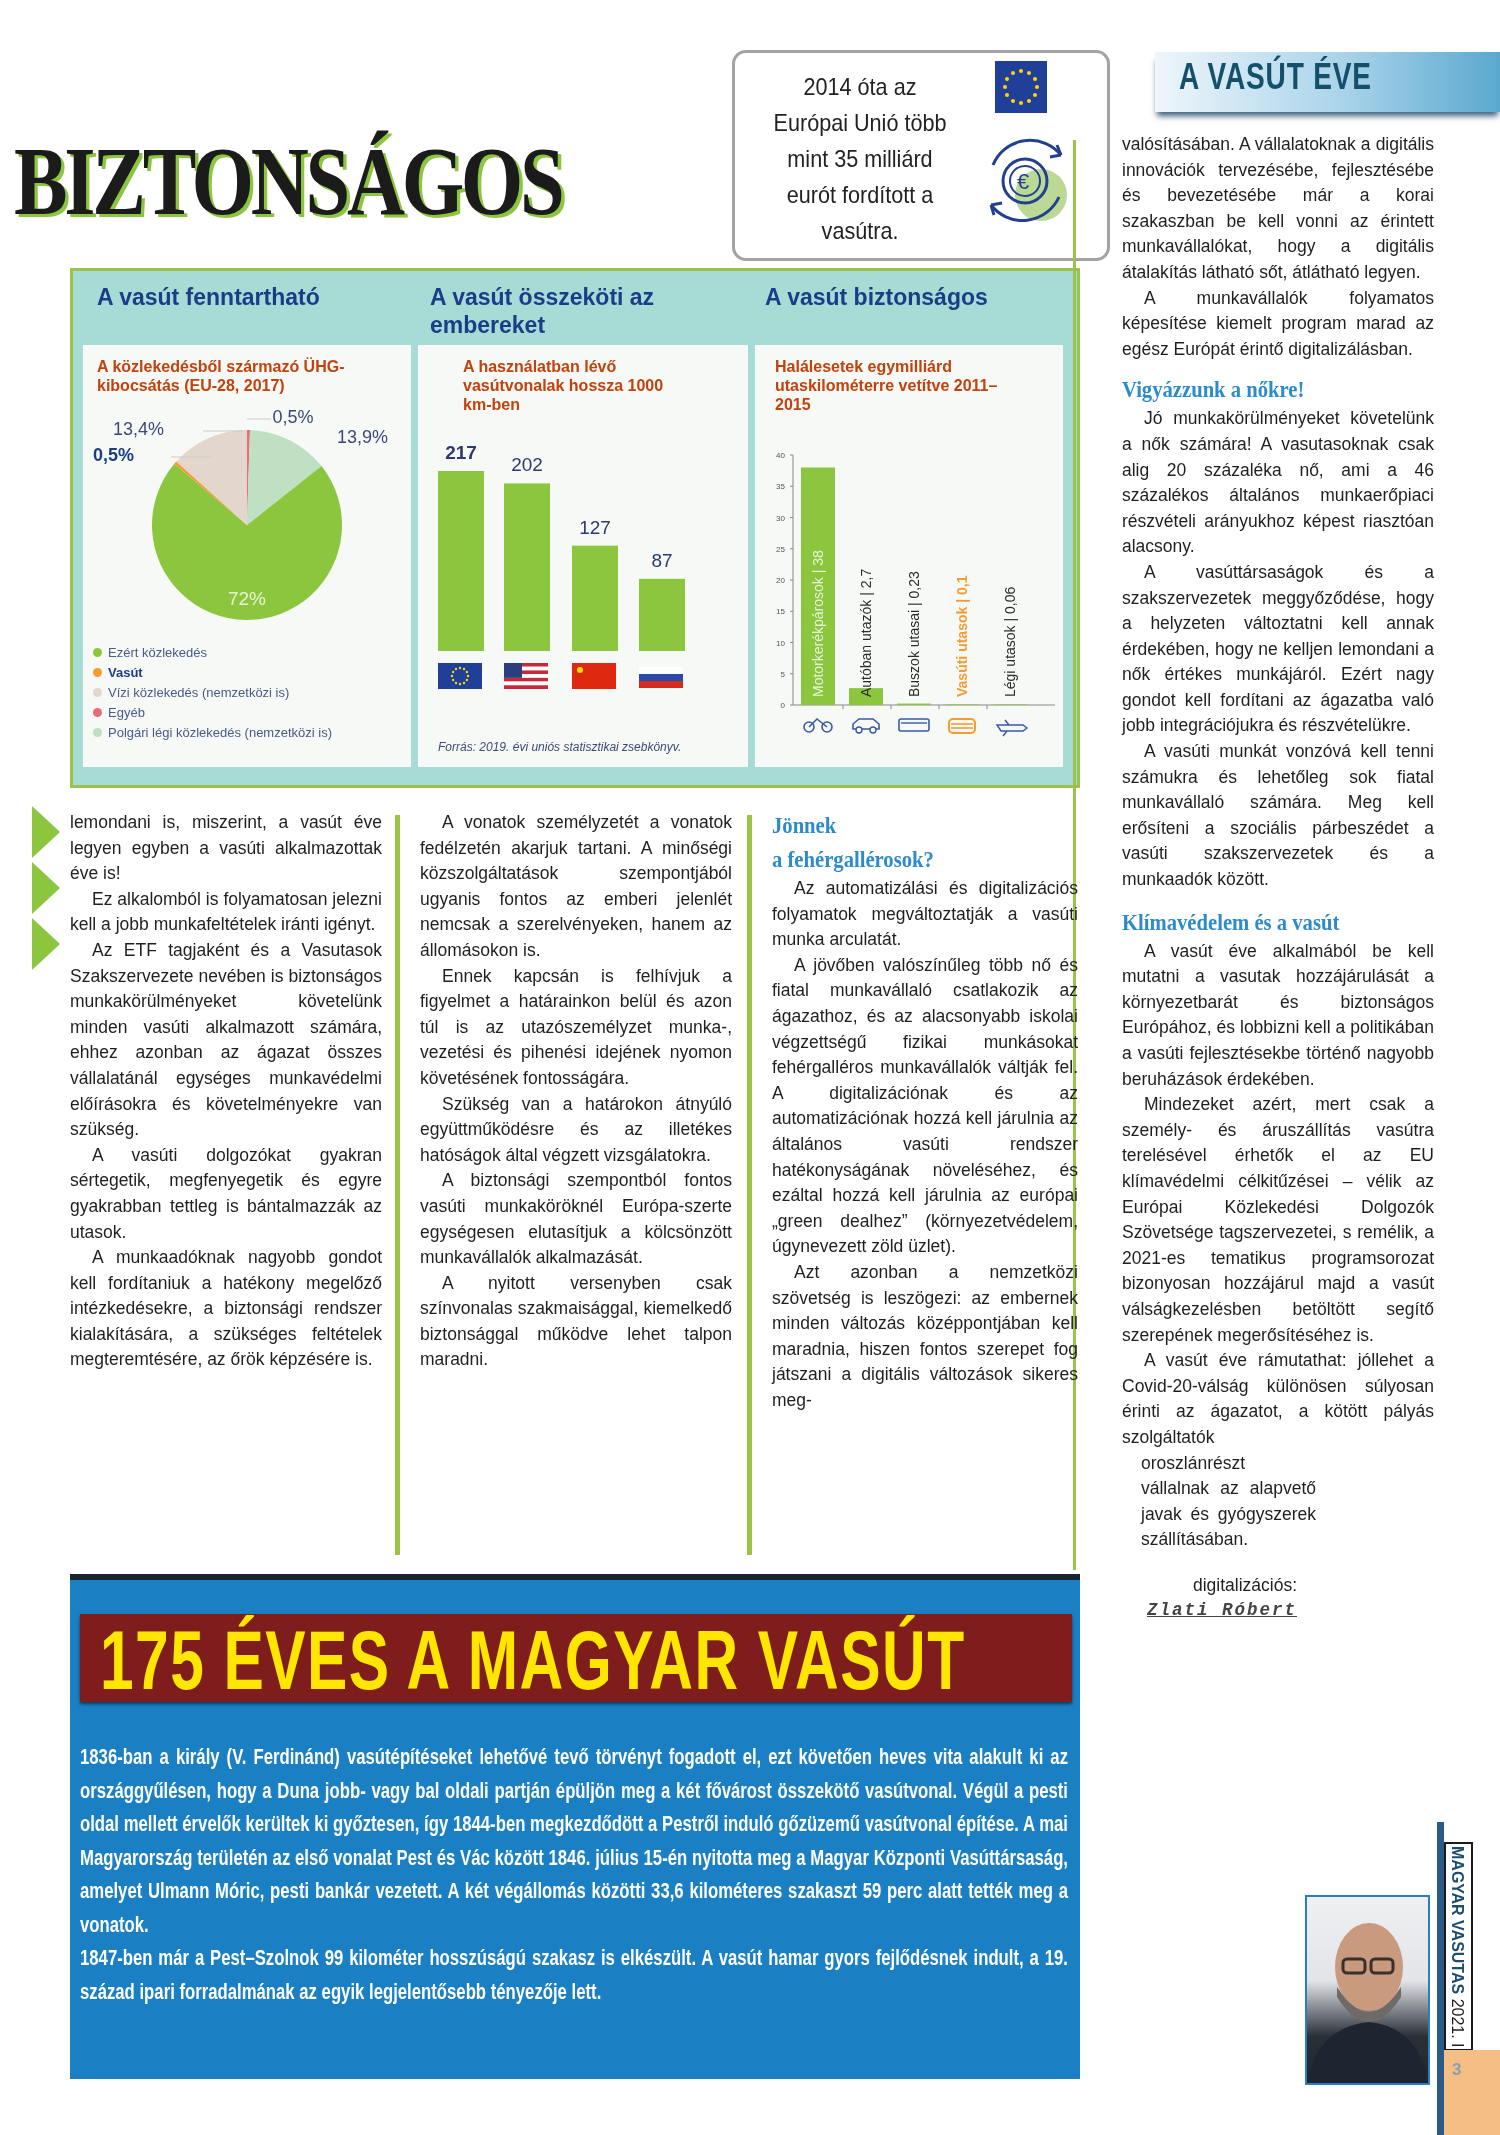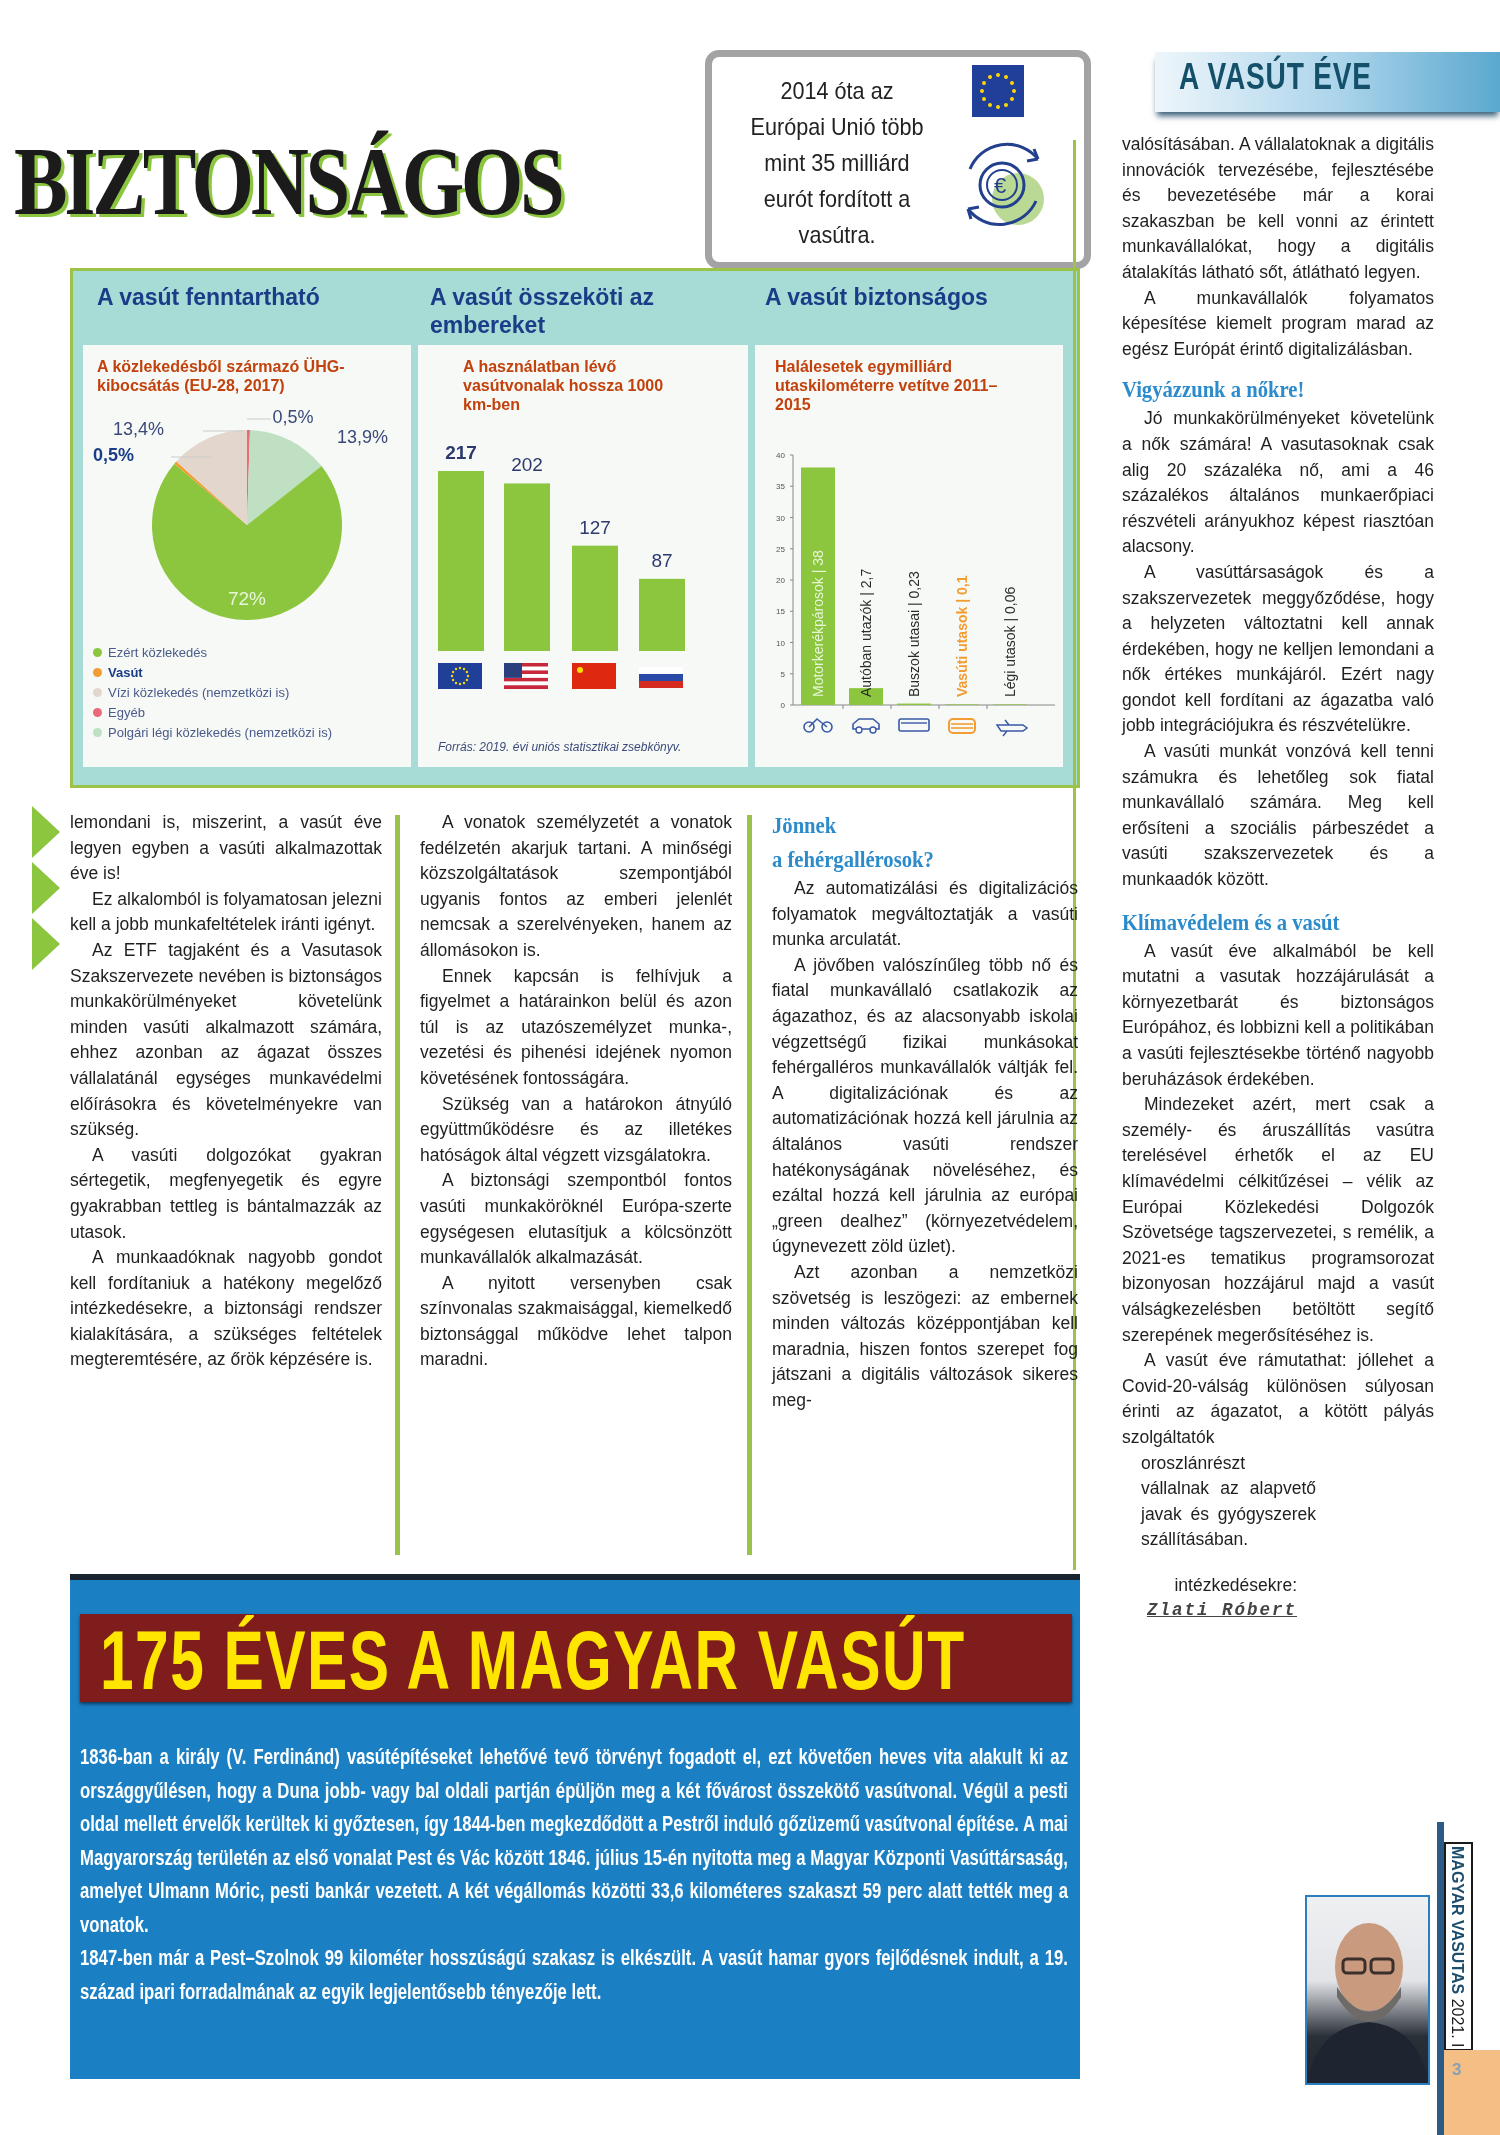--- a/index.html
+++ b/index.html
@@ -1,21 +1,21 @@
 <!DOCTYPE html>
 <html><head>
 <meta charset="utf-8">
 <style>
   html,body{margin:0;padding:0;background:#fff;}
   body{width:1500px;height:2135px;position:relative;overflow:hidden;font-family:"Liberation Sans",sans-serif;color:#1a1a1a;}
   .abs{position:absolute;}
   
   .main-title{left:14px;top:132px;font-family:"Liberation Serif",serif;font-weight:bold;font-size:98px;letter-spacing:-4px;color:#1b1b1b;transform:scaleX(0.82);transform-origin:left top;text-shadow:4px 3px 0 #8cc63f;line-height:1;}
   
-  .eu-box{left:705px;top:50px;width:372px;height:205px;border:7px solid #a3a3a3;border-radius:14px;background:#fff;}
+  .eu-box{left:732px;top:50px;width:372px;height:205px;border:3px solid #a3a3a3;border-radius:14px;background:#fff;}
   .eu-text{left:20px;top:16px;width:210px;text-align:center;font-family:"Liberation Sans Narrow","Liberation Sans",sans-serif;font-size:24px;line-height:36px;color:#222;transform:scaleX(0.9);}
   .eu-flag{left:260px;top:8px;width:52px;height:52px;background:#1f3f99;}
   .eu-flag span{position:absolute;width:4px;height:4px;background:#ffd700;border-radius:50%;}
   .euro-icon{left:238px;top:72px;width:104px;height:110px;}
   
   .section-head{left:1155px;top:52px;width:345px;height:60px;background:linear-gradient(90deg,#eef6fb 0%,#a9d3ea 55%,#5ba8cf 100%);box-shadow:0 6px 6px -2px #3a5f7a;}
   .section-head span{position:absolute;left:24px;top:4px;font-family:"Liberation Sans",sans-serif;font-weight:bold;font-size:36px;color:#15506a;transform:scaleX(0.78);transform-origin:left top;letter-spacing:1px;}
   
   .info{left:70px;top:268px;width:1010px;height:520px;background:#a7dbd6;border:3px solid #9bc34a;box-sizing:border-box;}
   .info h3{position:absolute;margin:0;font-size:23px;font-weight:bold;color:#1b3d87;line-height:28px;}
@@ -283,21 +283,21 @@
   <p>A munkavállalók folyamatos képesítése kiemelt program marad az egész Európát érintő digitalizálásban.</p>
   <div class="subhead" style="margin-top:10px;">Vigyázzunk a nőkre!</div>
   <p>Jó munkakörülményeket követelünk a nők számára! A vasutasoknak csak alig 20 százaléka nő, ami a 46 százalékos általános munkaerőpiaci részvételi arányukhoz képest riasztóan alacsony.</p>
   <p>A vasúttársaságok és a szakszervezetek meggyőződése, hogy a helyzeten változtatni kell annak érdekében, hogy ne kelljen lemondani a nők értékes munkájáról. Ezért nagy gondot kell fordítani az ágazatba való jobb integrációjukra és részvételükre.</p>
   <p>A vasúti munkát vonzóvá kell tenni számukra és lehetőleg sok fiatal munkavállaló számára. Meg kell erősíteni a szociális párbeszédet a vasúti szakszervezetek és a munkaadók között.</p>
   <div class="subhead" style="margin-top:12px;">Klímavédelem és a vasút</div>
   <p>A vasút éve alkalmából be kell mutatni a vasutak hozzájárulását a környezetbarát és biztonságos Európához, és lobbizni kell a politikában a vasúti fejlesztésekbe történő nagyobb beruházások érdekében.</p>
   <p>Mindezeket azért, mert csak a személy- és áruszállítás vasútra terelésével érhetők el az EU klímavédelmi célkitűzései – vélik az Európai Közlekedési Dolgozók Szövetsége tagszervezetei, s remélik, a 2021-es tematikus programsorozat bizonyosan hozzájárul majd a vasút válságkezelésben betöltött segítő szerepének megerősítéséhez is.</p>
   <p>A vasút éve rámutathat: jóllehet a Covid-20-válság különösen súlyosan érinti az ágazatot, a kötött pályás szolgáltatók</p>
   <div style="width:175px;text-align:justify;margin-left:19px;">oroszlánrészt vállalnak az alapvető javak és gyógyszerek szállításában.</div>
-  <div style="width:175px;text-align:right;margin-top:20px;">intézkedésekre:</div>
+  <div style="width:175px;text-align:right;margin-top:20px;">digitalizációs:</div>
   <div style="width:175px;text-align:right;font-family:Liberation Mono, monospace;font-style:italic;font-weight:bold;letter-spacing:2px;text-decoration:underline;color:#444;">Zlati Róbert</div>
 </div>
 
 <div class="abs photo">
   <svg width="121" height="186" viewBox="0 0 121 186">
     <ellipse cx="62" cy="70" rx="34" ry="44" fill="#c99a7e"></ellipse>
     <path d="M30 90 Q62 140 94 90 L94 100 Q62 150 30 100Z" fill="#6d6a68"></path>
     <rect x="36" y="62" width="22" height="14" rx="4" fill="none" stroke="#3a2f2a" stroke-width="3"></rect>
     <rect x="64" y="62" width="22" height="14" rx="4" fill="none" stroke="#3a2f2a" stroke-width="3"></rect>
     <path d="M0 186 Q10 130 62 125 Q112 130 121 186Z" fill="#1f2530"></path>

